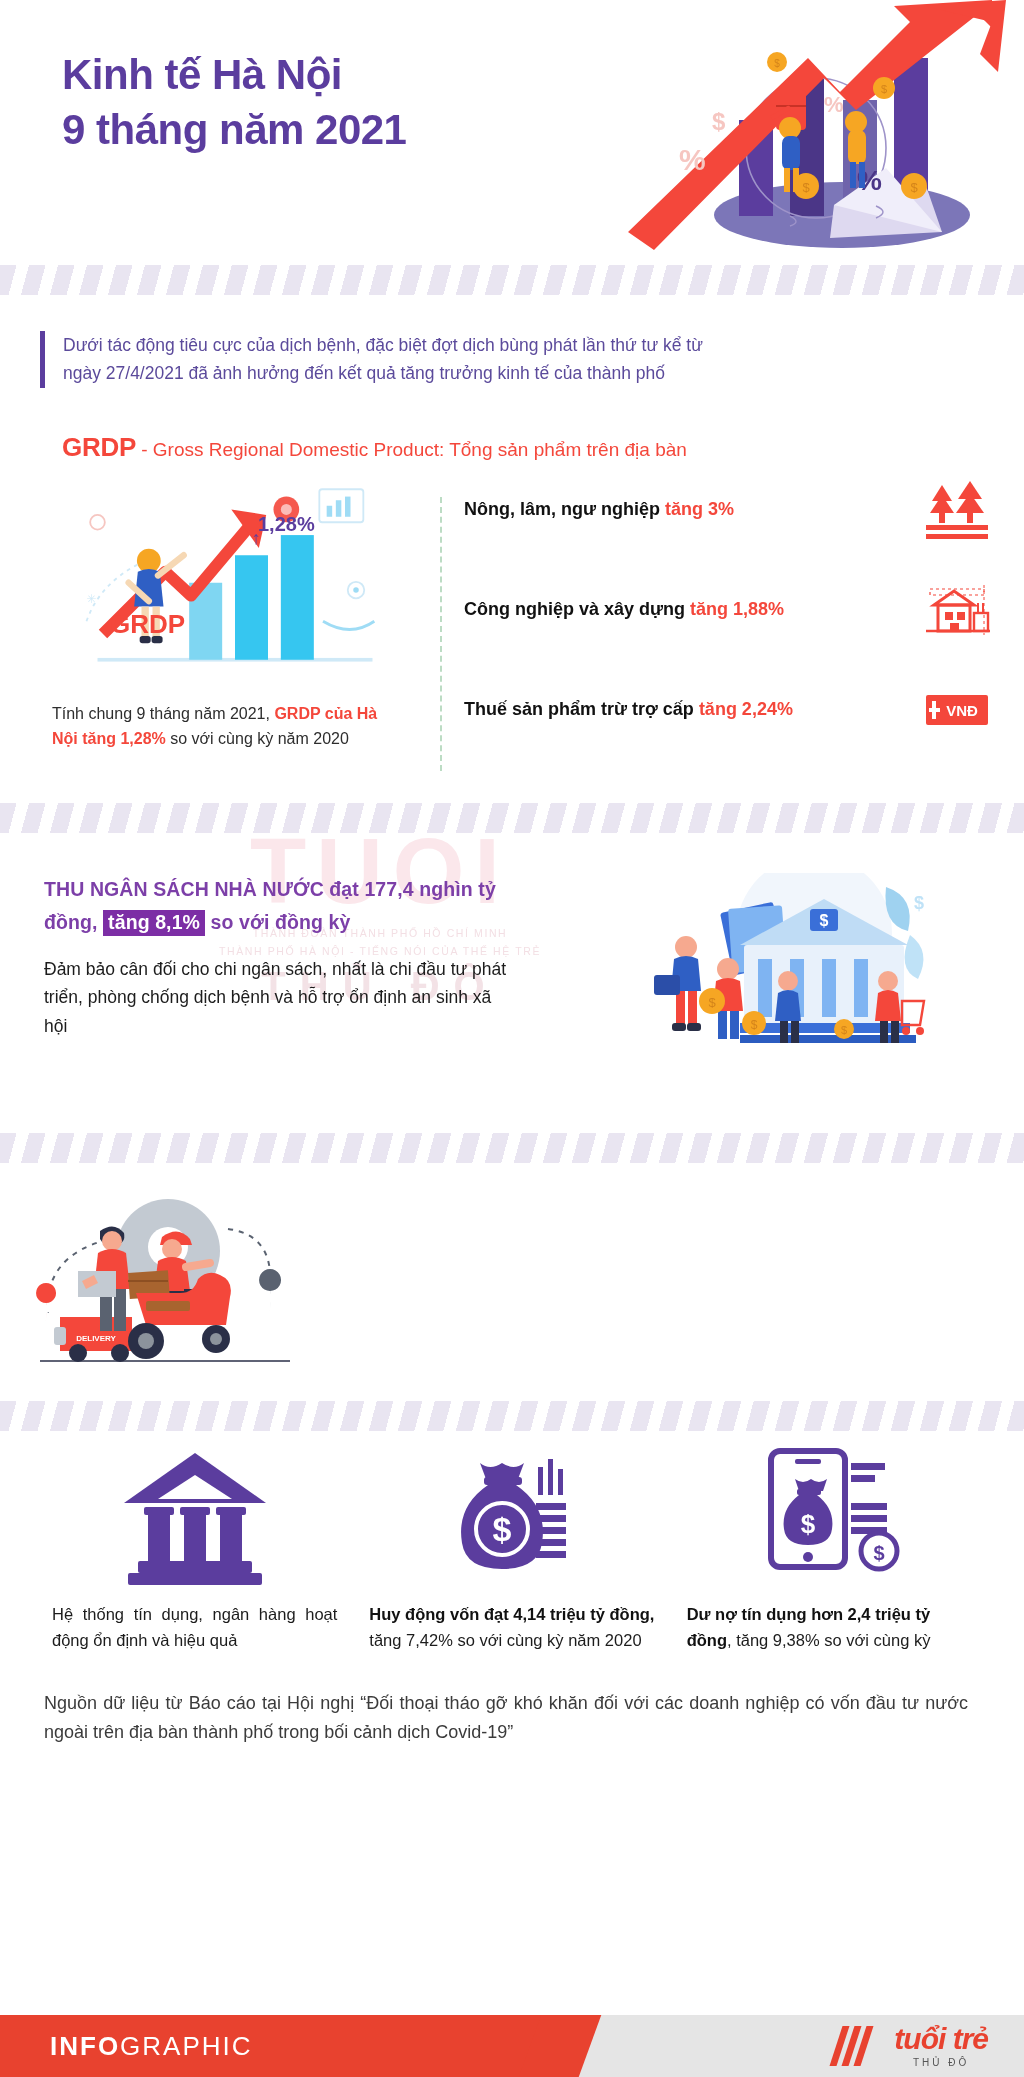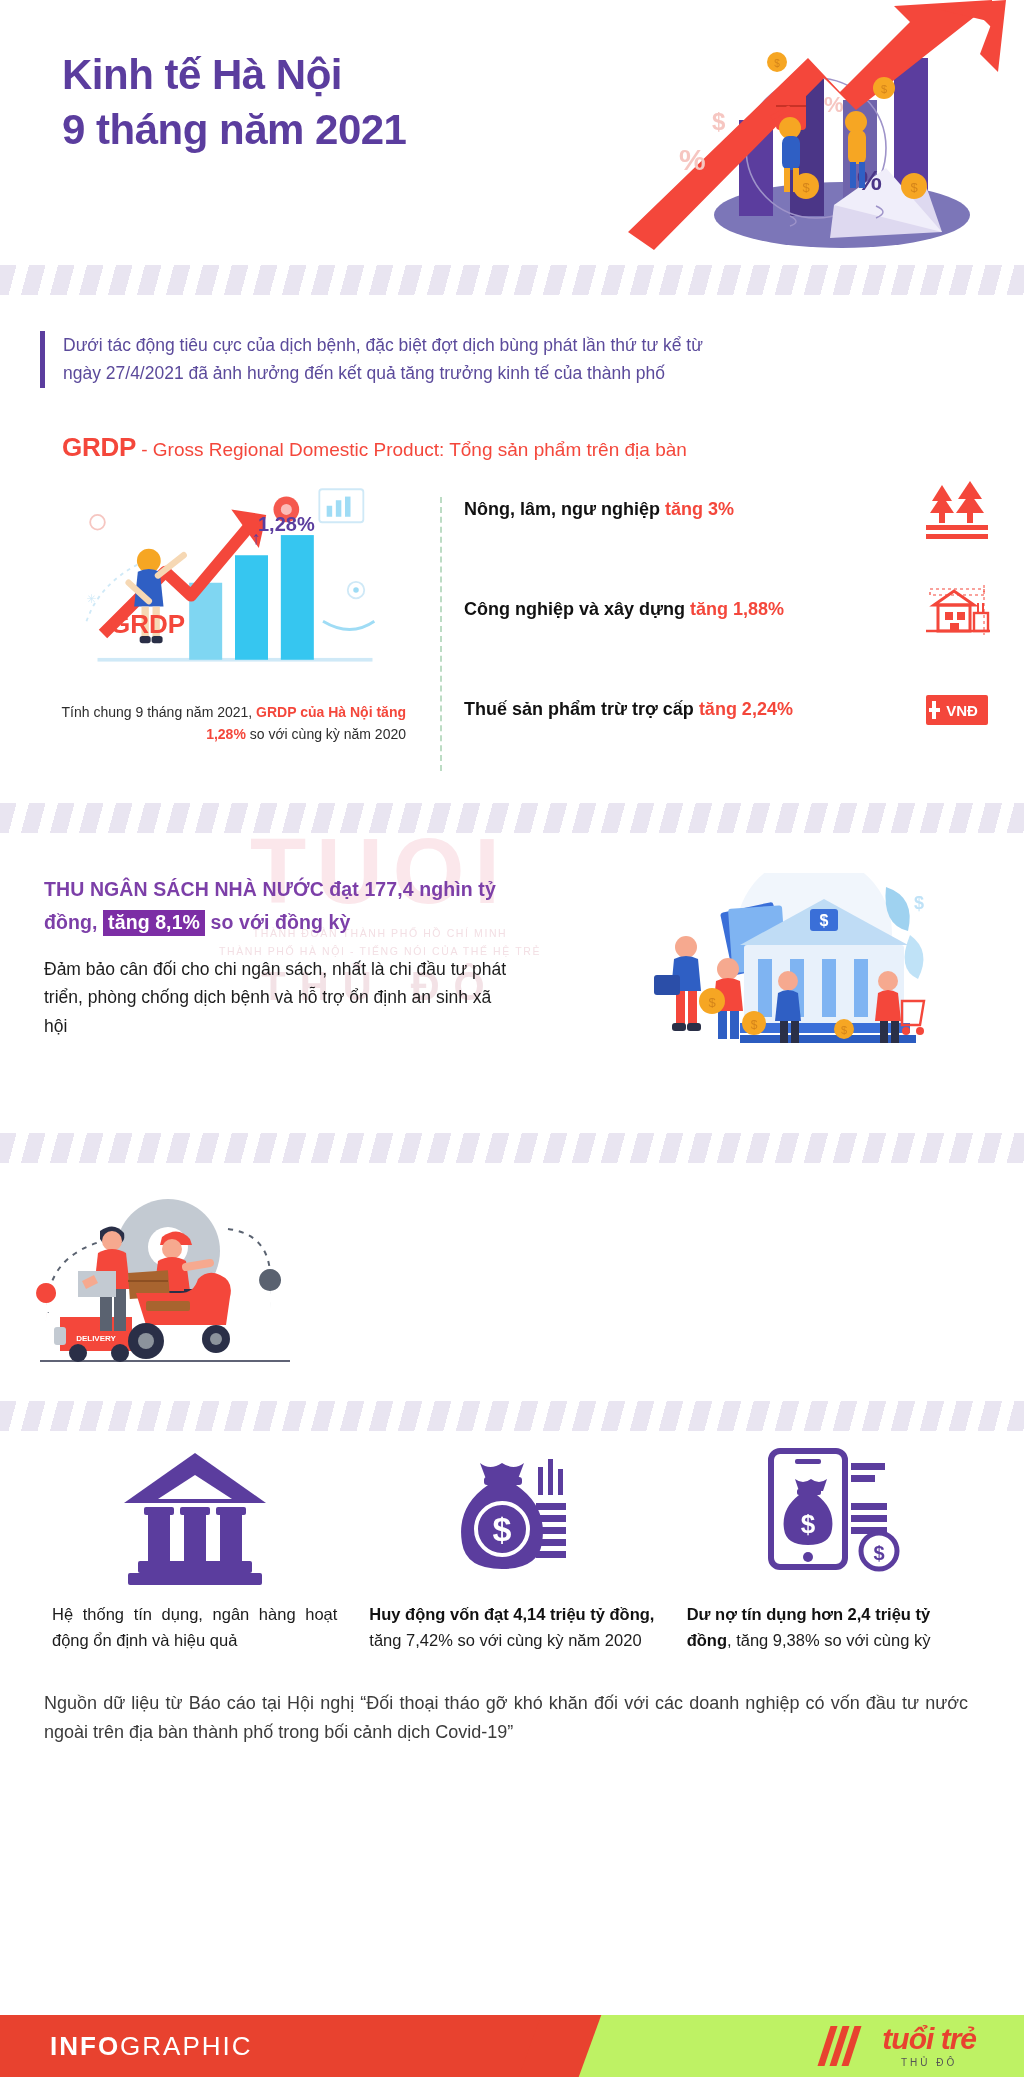--- a/index.html
+++ b/index.html
@@ -38,21 +38,21 @@
   .grdp-head .big { font-size:26px; font-weight:bold; letter-spacing:-0.3px; }
   .grdp-body { display:flex; padding:8px 30px 0 30px; }
   .grdp-left { width:400px; position:relative; }
   .grdp-divider {
     width:0; border-left:2px dashed #bcdcc4; margin:26px 22px 6px 10px;
   }
   .grdp-right { flex:1; padding-top:6px; }
 
   .grdp-chart-art { position:relative; height:210px; margin:6px 0 0 40px; }
   .grdp-caption {
-    font-size:14px; line-height:1.6; color:#2d2d2d; text-align:right;
+    font-size:16px; line-height:1.6; color:#2d2d2d; text-align:left;
     padding:14px 24px 0 22px;
   }
   .grdp-caption .red { color:#f4473b; font-weight:bold; }
 
   .grdp-item {
     display:flex; align-items:center; margin-bottom:34px; min-height:66px;
   }
   .grdp-item-text {
     flex:1; font-size:18px; font-weight:bold; color:#111;
     line-height:1.42; text-align:justify; padding-right:14px;
@@ -107,21 +107,21 @@
   .footer-left {
     width:560px; background:#e8422f; display:flex; align-items:center; padding-left:50px;
     position:relative;
   }
   .footer-left:after {
     content:""; position:absolute; right:-30px; top:0; width:60px; height:62px;
     background:#e8422f; transform:skewX(-20deg);
   }
   .footer-info { color:#fff; font-size:26px; font-weight:bold; letter-spacing:2px; z-index:2; }
   .footer-info .thin { font-weight:normal; letter-spacing:2px; }
-  .footer-right { flex:1; background:#bef264; display:flex; align-items:center; justify-content:flex-end; padding-right:48px; }
+  .footer-right { flex:1; background:#e5e5e5; display:flex; align-items:center; justify-content:flex-end; padding-right:36px; }
   .footer-slash { display:flex; margin-right:22px; }
   .footer-slash i {
     display:block; width:7px; height:40px; background:#e8422f;
     transform:skewX(-18deg); margin-right:5px;
   }
   .footer-logo { text-align:center; }
   .footer-logo .tt {
     font-size:30px; font-weight:bold; color:#e8422f; font-style:italic;
     letter-spacing:-1px; line-height:1;
   }

